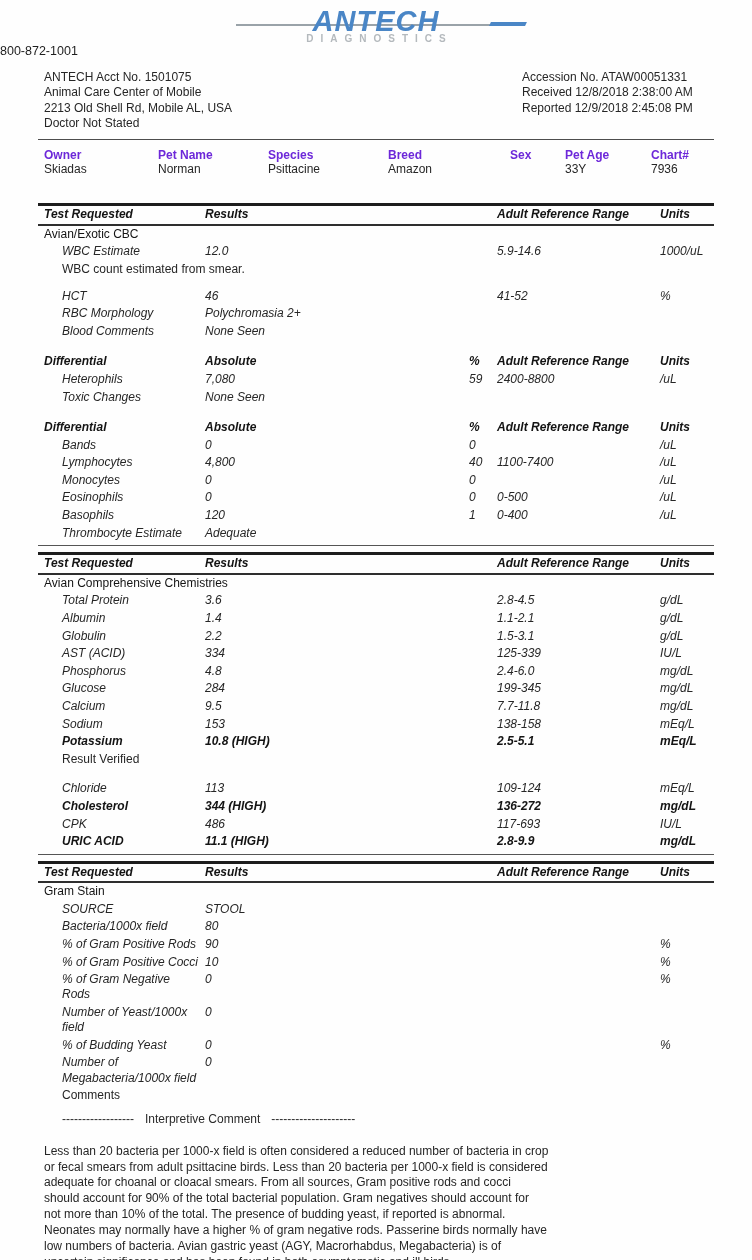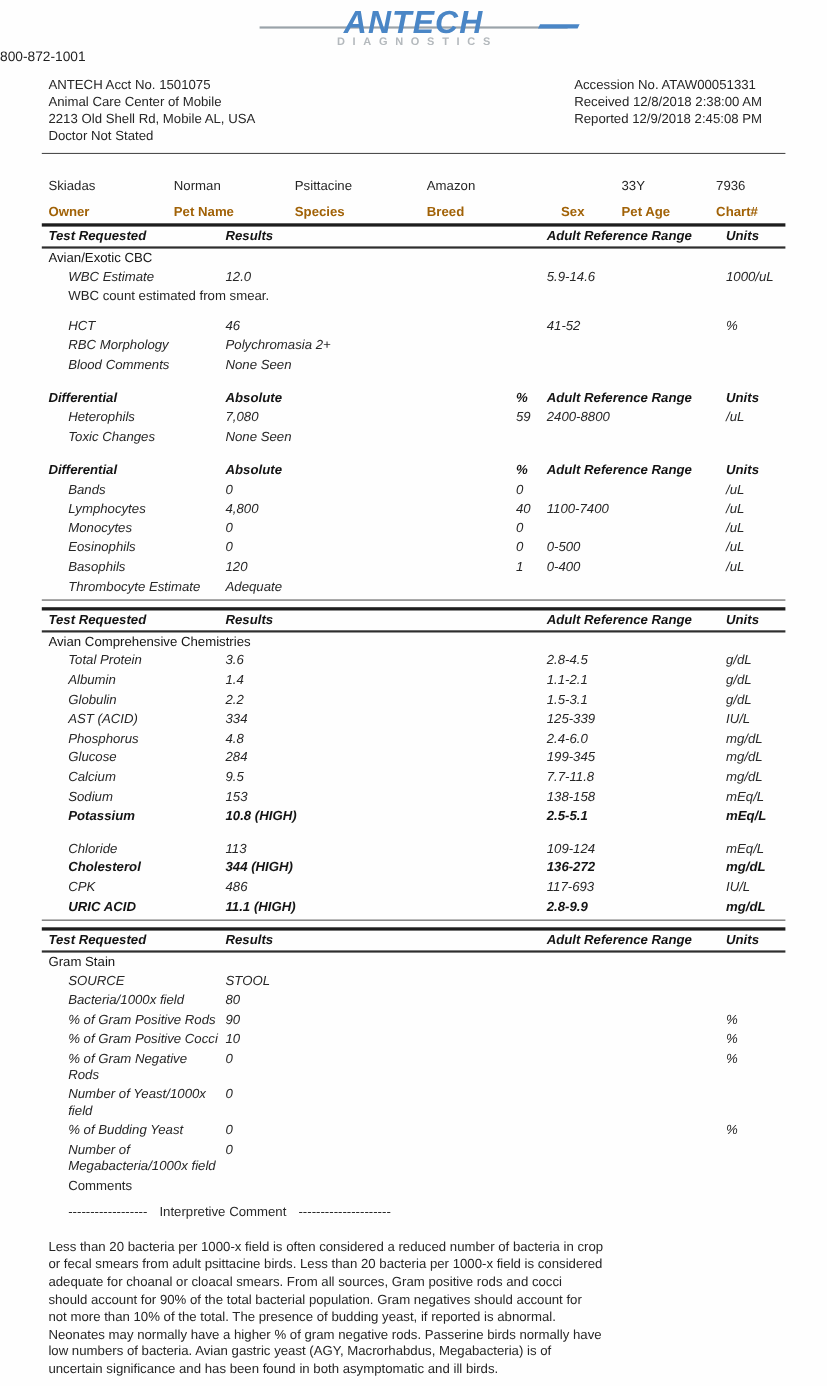--- a/index.html
+++ b/index.html
@@ -17,21 +17,21 @@
 
   
   .account { position:absolute; top:70px; left:44px; line-height:15.4px; }
   .accession { position:absolute; top:70px; left:522px; line-height:15.4px; }
 
   
   .rule-abs { position:absolute; left:38px; width:676px; }
   .patient-top-rule { top:139px; border-top:1.5px solid #4d4d4d; }
   .patient-grid { position:absolute; left:38px; width:676px; display:grid; grid-template-columns:114px 110px 120px 122px 55px 86px 69px; }
   .patient-grid > div { padding-left:6px; line-height:14px; }
-  .patient-labels { top:148px; font-weight:bold; color:#a16207;margin-top:37px; }
+  .patient-labels { top:148px; font-weight:bold; color:#6d28d9; }
   .patient-values { top:162px; }
 
   
   .report { position:absolute; top:203px; left:38px; width:676px; }
   .rule-thick { border-top:3px solid #1d1d1d; height:0; }
   .rule-thin { border-top:2px solid #2e2e2e; height:0; }
   .section-end-rule { border-top:1.5px solid #555; margin-bottom:6px; }
 
   .t-row { display:grid; grid-template-columns:161px 261px 31px 160px 63px; align-items:start;font-style:italic; }
   .cell { padding:1.2px 0 1.2px 6px; line-height:15.2px; min-height:17.6px; }
@@ -273,20 +273,21 @@
         <div class="cell cell-4">138-158</div>
         <div class="cell cell-5">mEq/L</div>
       </div>
       <div class="t-row">
         <div class="cell cell-1 bold">Potassium</div>
         <div class="cell cell-2 bold">10.8 (HIGH)</div>
         <div class="cell cell-3 bold"></div>
         <div class="cell cell-4 bold">2.5-5.1</div>
         <div class="cell cell-5 bold">mEq/L</div>
       </div>
+      <div class="note-row">Result Verified</div>
       <div style="height: 12px;"></div>
       <div class="t-row">
         <div class="cell cell-1">Chloride</div>
         <div class="cell cell-2">113</div>
         <div class="cell cell-3"></div>
         <div class="cell cell-4">109-124</div>
         <div class="cell cell-5">mEq/L</div>
       </div>
       <div class="t-row">
         <div class="cell cell-1 bold">Cholesterol</div>

